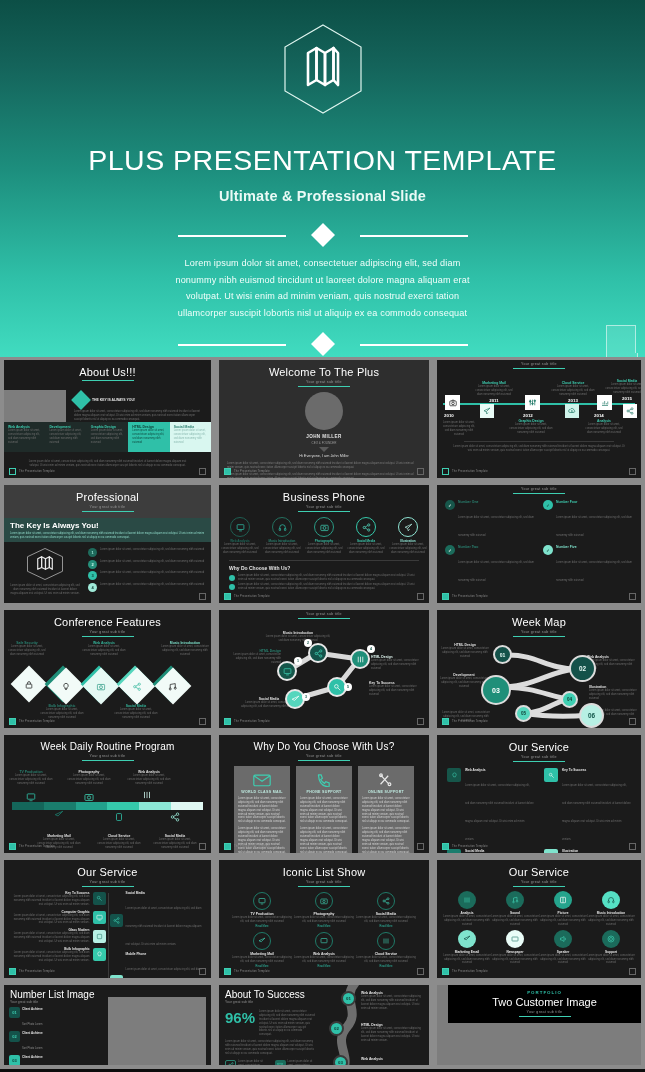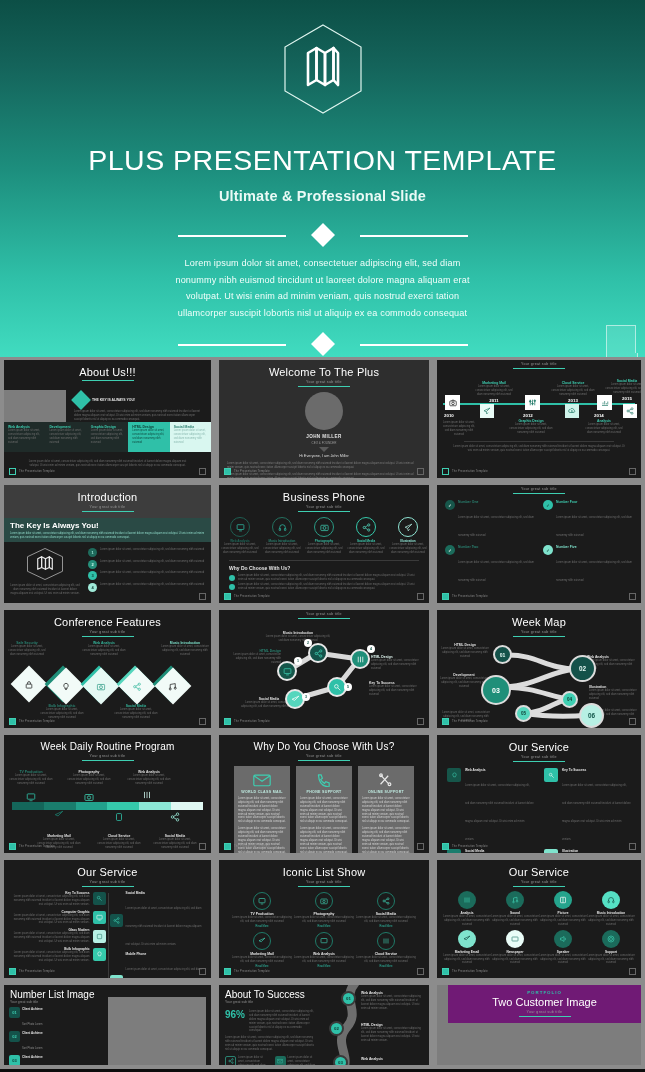--- a/index.html
+++ b/index.html
@@ -274,21 +274,21 @@
         <span class="fl"></span>
         <span class="ft">The Presentation Template</span>
       </div>
       <div class="pg"></div>
     </div>
   </div>
 
   <div class="cell c0">
     <div class="slide" style="background:#1b1b1b;">
       <div class="intro-head">
-        <div class="s-title">Introduction</div>
+        <div class="s-title">Professional</div>
         <div class="s-sub">Your great sub title</div>
         <div class="s-underline"></div>
       </div>
       <div class="intro-band">
         <h4>The Key Is Always You!</h4>
         <div class="lorem l" style="color:#8fd9c9;margin-top:2px;">Lorem ipsum dolor sit amet, consectetuer adipiscing elit, sed diam nonummy nibh euismod tincidunt ut laoreet dolore magna aliquam erat volutpat. Ut wisi enim ad minim veniam, quis nostrud exerci tation ullamcorper suscipit lobortis nisl ut aliquip ex ea commodo consequat.</div>
       </div>
       <div style="display:flex;padding:5px 6px 0;gap:8px;">
         <div style="width:70px;text-align:center;">
           <svg width="44" height="34" viewBox="0 0 86 70" style="margin:0 auto;">
@@ -1139,21 +1139,21 @@
   </div>
 
   <div class="cell c1 last">
     <div class="slide">
       <div style="color:#fff;font-size:10px;padding:4px 0 0 6px;">About To Success</div>
       <div style="font-size:3.4px;color:#8d8d8d;padding-left:6px;">Your great sub title</div>
       <svg style="position:absolute;left:98px;top:0;" width="60" height="83" viewBox="0 0 60 83">
         <path d="M38 -2 C24 14 44 26 30 42 C16 58 34 70 26 85" stroke="#6e6e6e" stroke-width="9" fill="none" stroke-linecap="round"></path>
       </svg>
       <div style="display:flex;align-items:flex-start;gap:4px;padding:6px 0 0 6px;width:96px;">
-        <div style="color:#2fc0a8;font-size:10px;font-weight:700;line-height:1;">96%</div>
+        <div style="color:#2fc0a8;font-size:15px;font-weight:700;line-height:1;">96%</div>
         <div class="lorem l" style="flex:1;">Lorem ipsum dolor sit amet, consectetuer adipiscing elit, sed diam nonummy nibh euismod tincidunt ut laoreet dolore magna aliquam erat volutpat. Ut wisi enim ad minim veniam, quis nostrud exerci tation ullamcorper suscipit lobortis nisl ut aliquip ex ea commodo consequat.</div>
       </div>
       <div class="lorem l" style="margin:3px 0 0 6px;width:90px;">Lorem ipsum dolor sit amet, consectetuer adipiscing elit, sed diam nonummy nibh euismod tincidunt ut laoreet dolore magna aliquam erat volutpat. Ut wisi enim ad minim veniam, quis nostrud exerci tation ullamcorper suscipit lobortis nisl ut aliquip ex ea commodo consequat.</div>
       <div style="display:flex;gap:5px;margin:4px 0 0 6px;width:94px;">
         <div style="display:flex;gap:2px;flex:1;">
           <span class="sq" style="width:11px;height:11px;border:1px solid #2a8271;flex:none;">
               <svg width="6" height="6" viewBox="0 0 16 16" fill="none" stroke="#3ecfb2" stroke-width="1.3">
                 <circle cx="12" cy="3.5" r="2"></circle>
                 <circle cx="4" cy="8" r="2"></circle>
                 <circle cx="12" cy="12.5" r="2"></circle>
@@ -1184,21 +1184,21 @@
       </div>
       <div class="circ" style="position:absolute;left:114px;top:70px;width:15px;height:15px;background:#2fc0a8;color:#0d3b33;font-size:4.4px;border:2px solid #3a3a3a;">03</div>
       <div style="position:absolute;left:142px;top:72px;width:62px;">
         <div class="lbl w" style="font-size:3.4px;">Web Analysis</div>
       </div>
     </div>
   </div>
 
   <div class="cell c2 last">
     <div class="slide" style="background:#7d7d7d;">
-      <div style="background:#701a75;padding:5px 0 6px;margin-left:11px;">
+      <div style="background:#000000;padding:5px 0 6px;margin-left:11px;">
         <div style="text-align:center;color:#2fc0a8;font-size:4.4px;letter-spacing:1px;font-weight:700;">PORTFOLIO</div>
         <div style="text-align:center;color:#fff;font-size:11px;margin-top:1px;">Two Customer Image</div>
         <div class="s-sub">Your great sub title</div>
         <div class="s-underline"></div>
       </div>
       <div style="position:absolute;left:4px;right:4px;top:40px;bottom:2px;background:#7d7d7d;"></div>
     </div>
   </div>
 
 </div>

